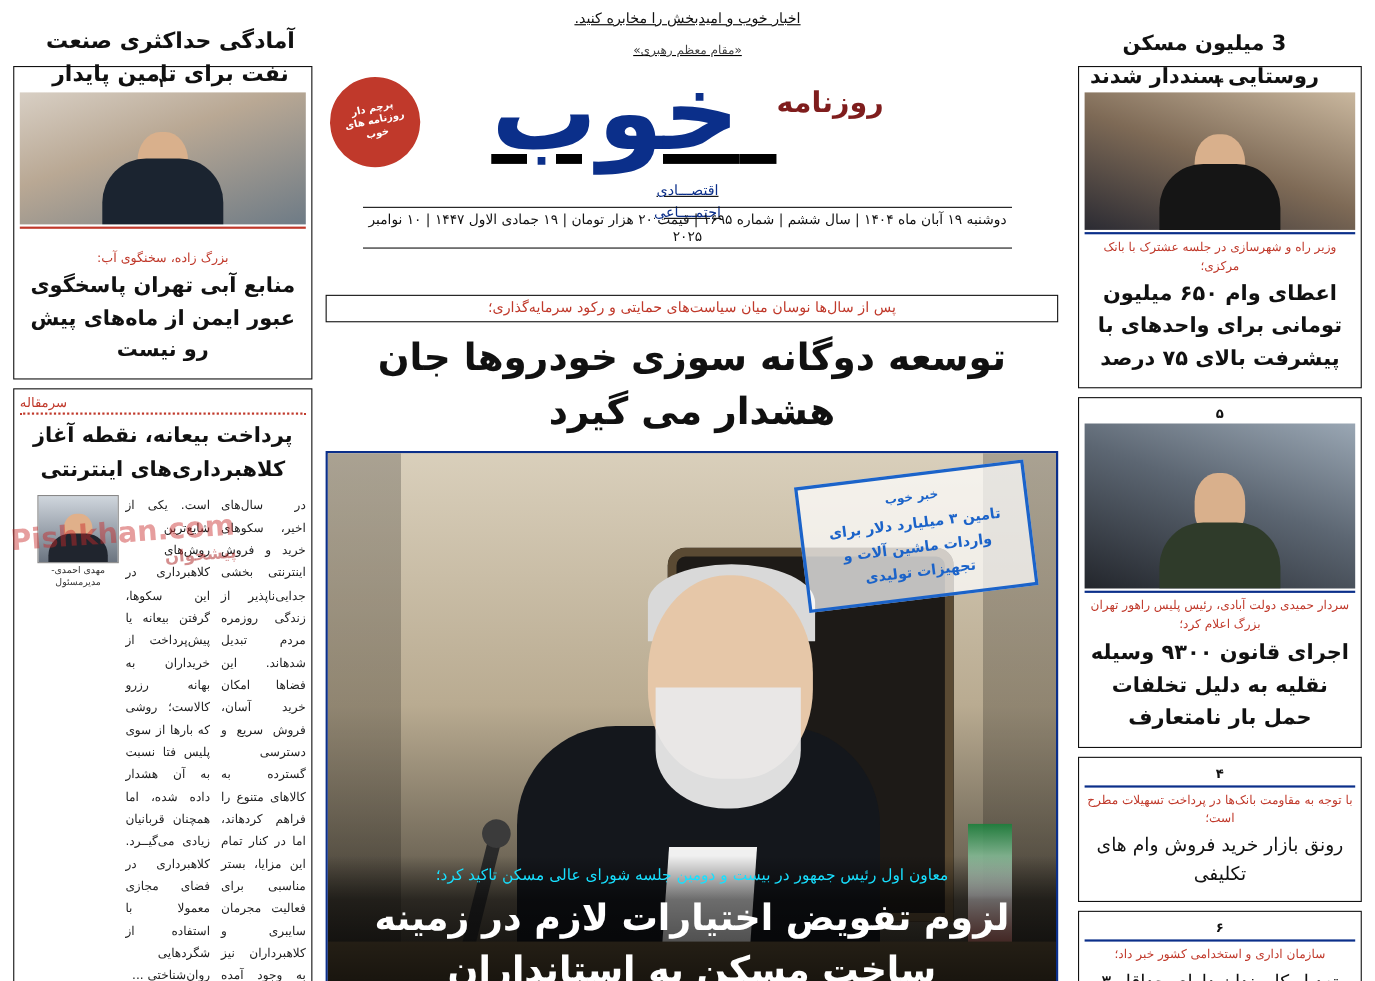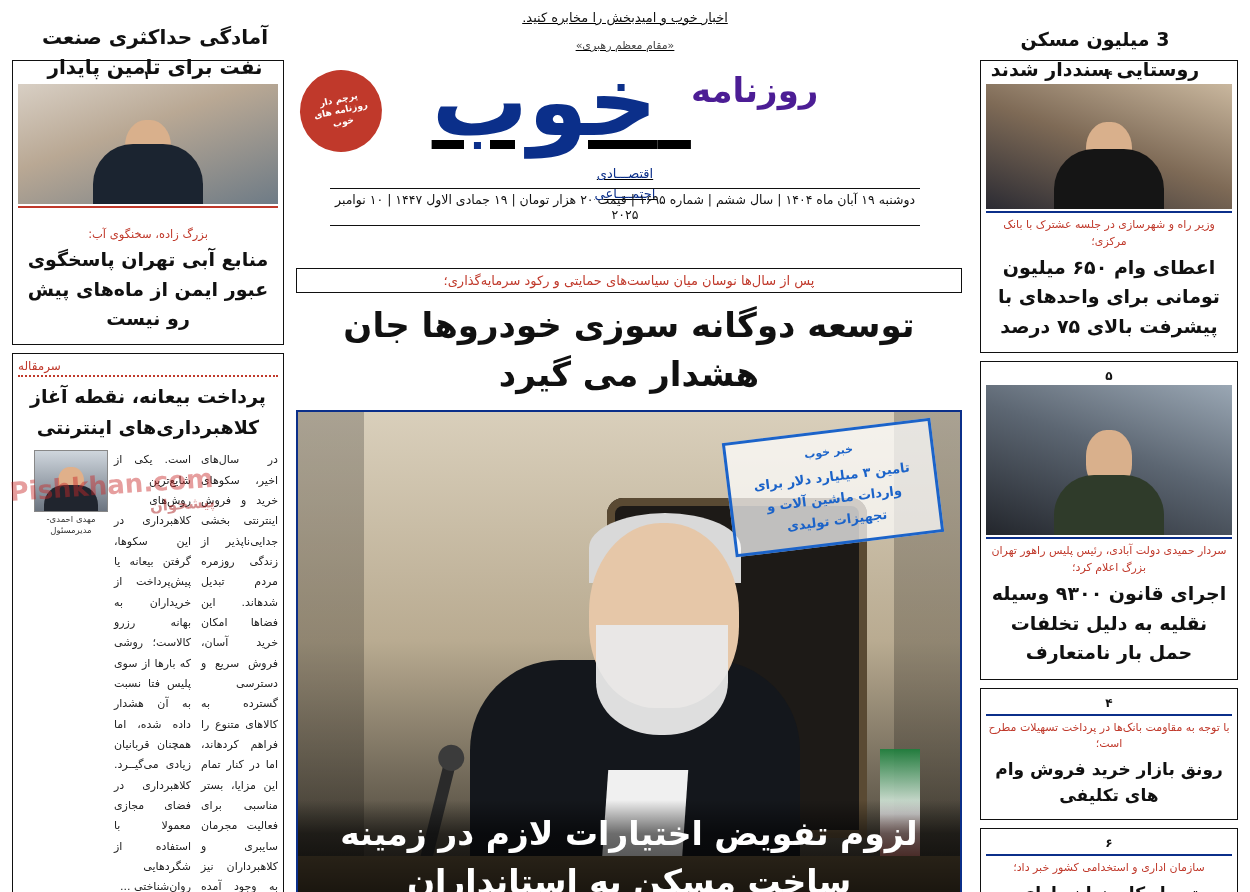--- a/index.html
+++ b/index.html
@@ -60,22 +60,22 @@
   .kicker .q { display:block; font-size: 11px; color:#444; margin-top:14px;}
   .logo-main {
     font-family: "DejaVu Sans", sans-serif;
     font-size: 96px;
     font-weight: bold;
     color: #0b2f8a;
     line-height: 1;
     letter-spacing: -2px;
   }
   .logo-sub {
-    font-size: 34px;
-    color: #4c1d95;
+    font-size: 26px;
+    color: #7f1d1d;
     font-weight: bold;
     display: inline-block;
     vertical-align: super;
     margin-top: 12px;
   }
   .logo-tags {
     font-size: 13px;
     color: #0b2f8a;
     margin-top: 14px;
     line-height: 1.5;
@@ -183,21 +183,21 @@
   .headline-sm {
     font-size: 19px;
     font-weight: bold;
     line-height: 1.55;
     color: #111;
     text-align: center;
     margin: 2px 4px 6px;
   }
   .headline-xs {
     font-size: 17px;
-    font-weight: bold;
+    font-weight: normal;
     line-height: 1.55;
     color: #111;
     text-align: center;
     margin: 2px 4px 6px;
   }
 
   .card { border: 1px solid #111; margin-bottom: 8px; padding: 5px; }
   .card.bluebord { border: 2px solid #0b2f8a; }
 
   .sr-label {
@@ -526,20 +526,21 @@
       <div class="mic"></div>
       <div class="flag"></div>
       <div class="table"></div>
 
       <div class="stamp">
         <span class="s-top">خبر خوب</span>
         <span>تامین ۳ میلیارد دلار برای واردات ماشین آلات و تجهیزات تولیدی</span>
       </div>
 
       <div class="hero-caption">
+        <div class="hero-over">معاون اول رئیس جمهور در بیست و دومین جلسه شورای عالی مسکن تاکید کرد؛</div>
         <div class="hero-title">لزوم تفویض اختیارات لازم در زمینه ساخت مسکن به استانداران</div>
       </div>
     </div>
   </div>
 
   <div class="col-right">
 
     <div class="card">
       <div class="num-badge">۴</div>
       <div class="photo p2">

